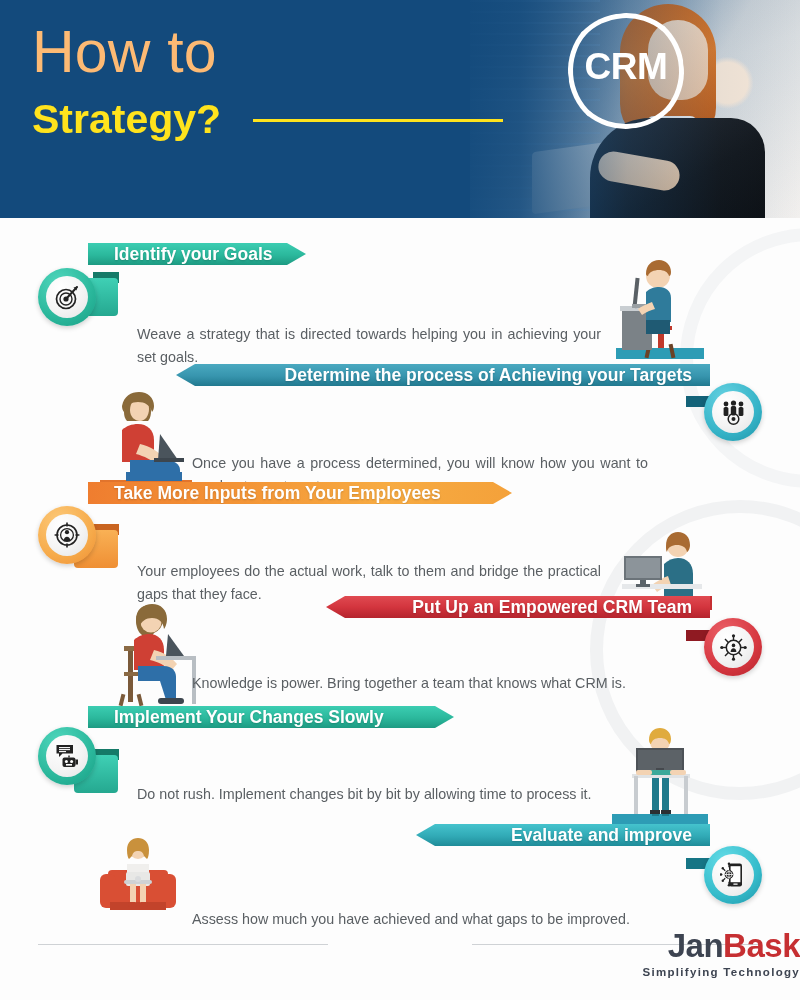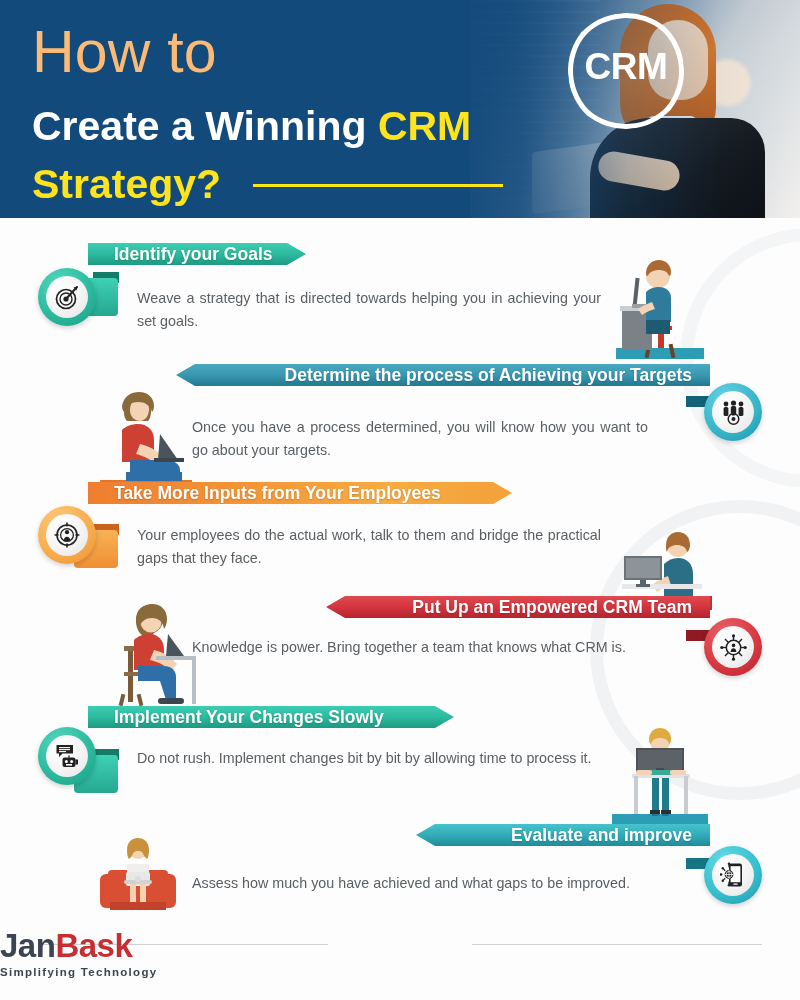--- a/index.html
+++ b/index.html
@@ -151,28 +151,29 @@
     background:radial-gradient(circle at 34% 28%, #ffffff 0%, #f4f4f4 55%, #e2e3e4 100%);
     display:flex; align-items:center; justify-content:center;
   }
   .badge svg { display:block; }
 
   
   .desc {
     position:absolute;
     color:#5a5f63; font-size:14.3px; line-height:1.62;
     text-align:justify;
+    margin-top:36px;
   }
 
   
   .illus { position:absolute; }
 
   
   #footer { position:absolute; left:0; bottom:0; width:800px; height:78px; }
-  #logo { position:absolute; left:0; right:0; bottom:22px; text-align:left; }
+  #logo { position:absolute; left:0; right:0; bottom:22px; text-align:right; }
   #logo .wordmark { font-size:33px; font-weight:bold; letter-spacing:-0.5px; }
   #logo .wordmark .jan { color:#3d4451; }
   #logo .wordmark .bask { color:#c62f32; }
   #logo .tag {
     color:#3d4451; font-size:11.5px; font-weight:bold; letter-spacing:1.3px;
     margin-top:1px;
   }
   .frule { position:absolute; height:1px; background:#cfd2d5; bottom:55px; }
   #frule-l { left:38px; width:290px; }
   #frule-r { right:38px; width:290px; }
@@ -198,23 +199,20 @@
     <div id="header-fade"></div>
 
     <div id="crm-badge">
       <div class="ring"></div>
       <div class="ring2"></div>
       <div class="label">CRM</div>
     </div>
 
     <div id="title-block">
       <div class="t-line1">How to</div>
-      <div class="t-line2">
-        <span>Create a Winning </span><span class="hl">CRM</span>
-      </div>
       <div class="t-line3">
         <span>Strategy?</span>
         <span class="t-rule"></span>
       </div>
     </div>
 
   </div>
 
   <div class="step">
 

